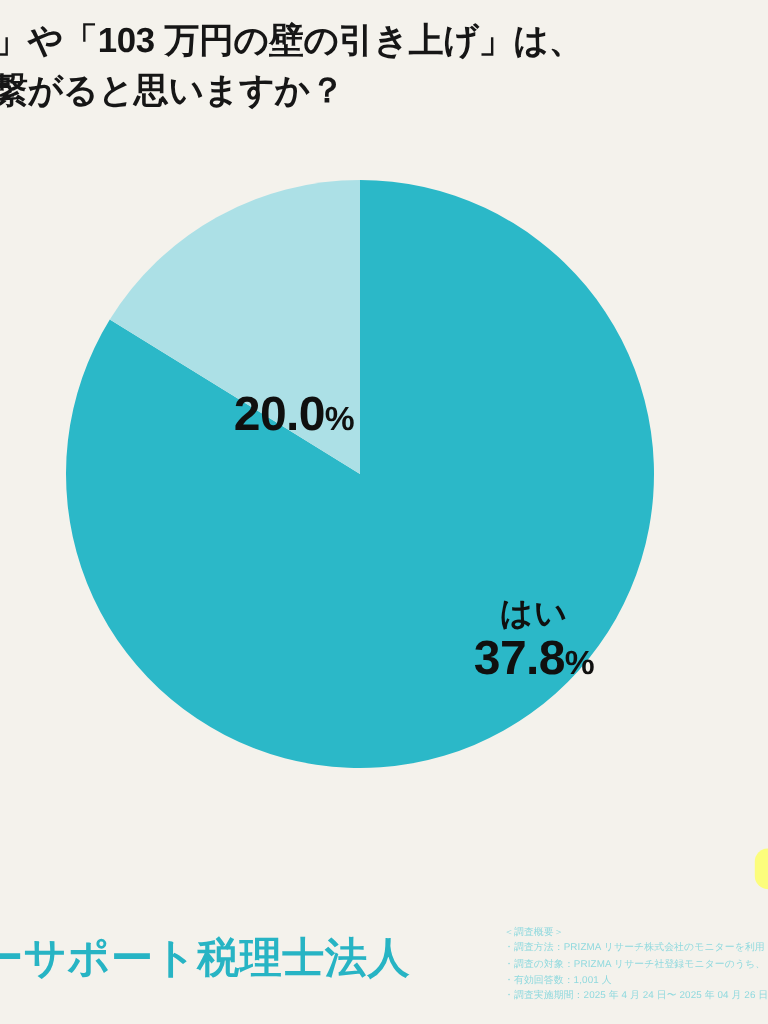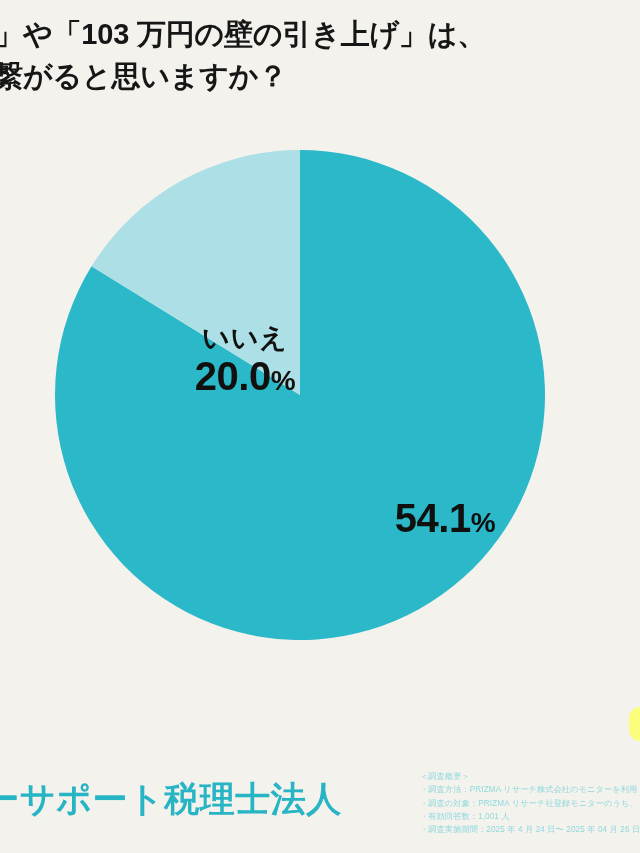--- a/index.html
+++ b/index.html
@@ -142,26 +142,26 @@
 
   <div class="chart-area">
     <svg class="pie-svg" width="640" height="560" viewBox="0 0 640 560">
 
       <path fill="#2bb8c8" d="M 300 275 L 300.00 30.00 A 245 245 0 1 1 91.51 146.33 Z"></path>
 
       <path fill="#ace0e6" d="M 300 275 L 91.51 146.33 A 245 245 0 0 1 300.00 30.00 Z"></path>
     </svg>
 
     <div class="slice-label" id="label-no">
-      <span class="lbl-name">いいえ</span>
       <span class="lbl-value"><span>20.0</span><span class="pct">%</span></span>
     </div>
 
     <div class="slice-label" id="label-yes">
-      <span class="lbl-value"><span>54.1</span><span class="pct">%</span></span>
+      <span class="lbl-name">はい</span>
+      <span class="lbl-value"><span>37.8</span><span class="pct">%</span></span>
     </div>
   </div>
 
   <div class="yellow-blob"></div>
 
   <div class="brand-name">ャーサポート税理士法人</div>
 
   <div class="survey-note">
     <span class="note-line">＜調査概要＞</span>
     <span class="note-line">・調査方法：PRIZMA リサーチ株式会社のモニターを利用</span>

